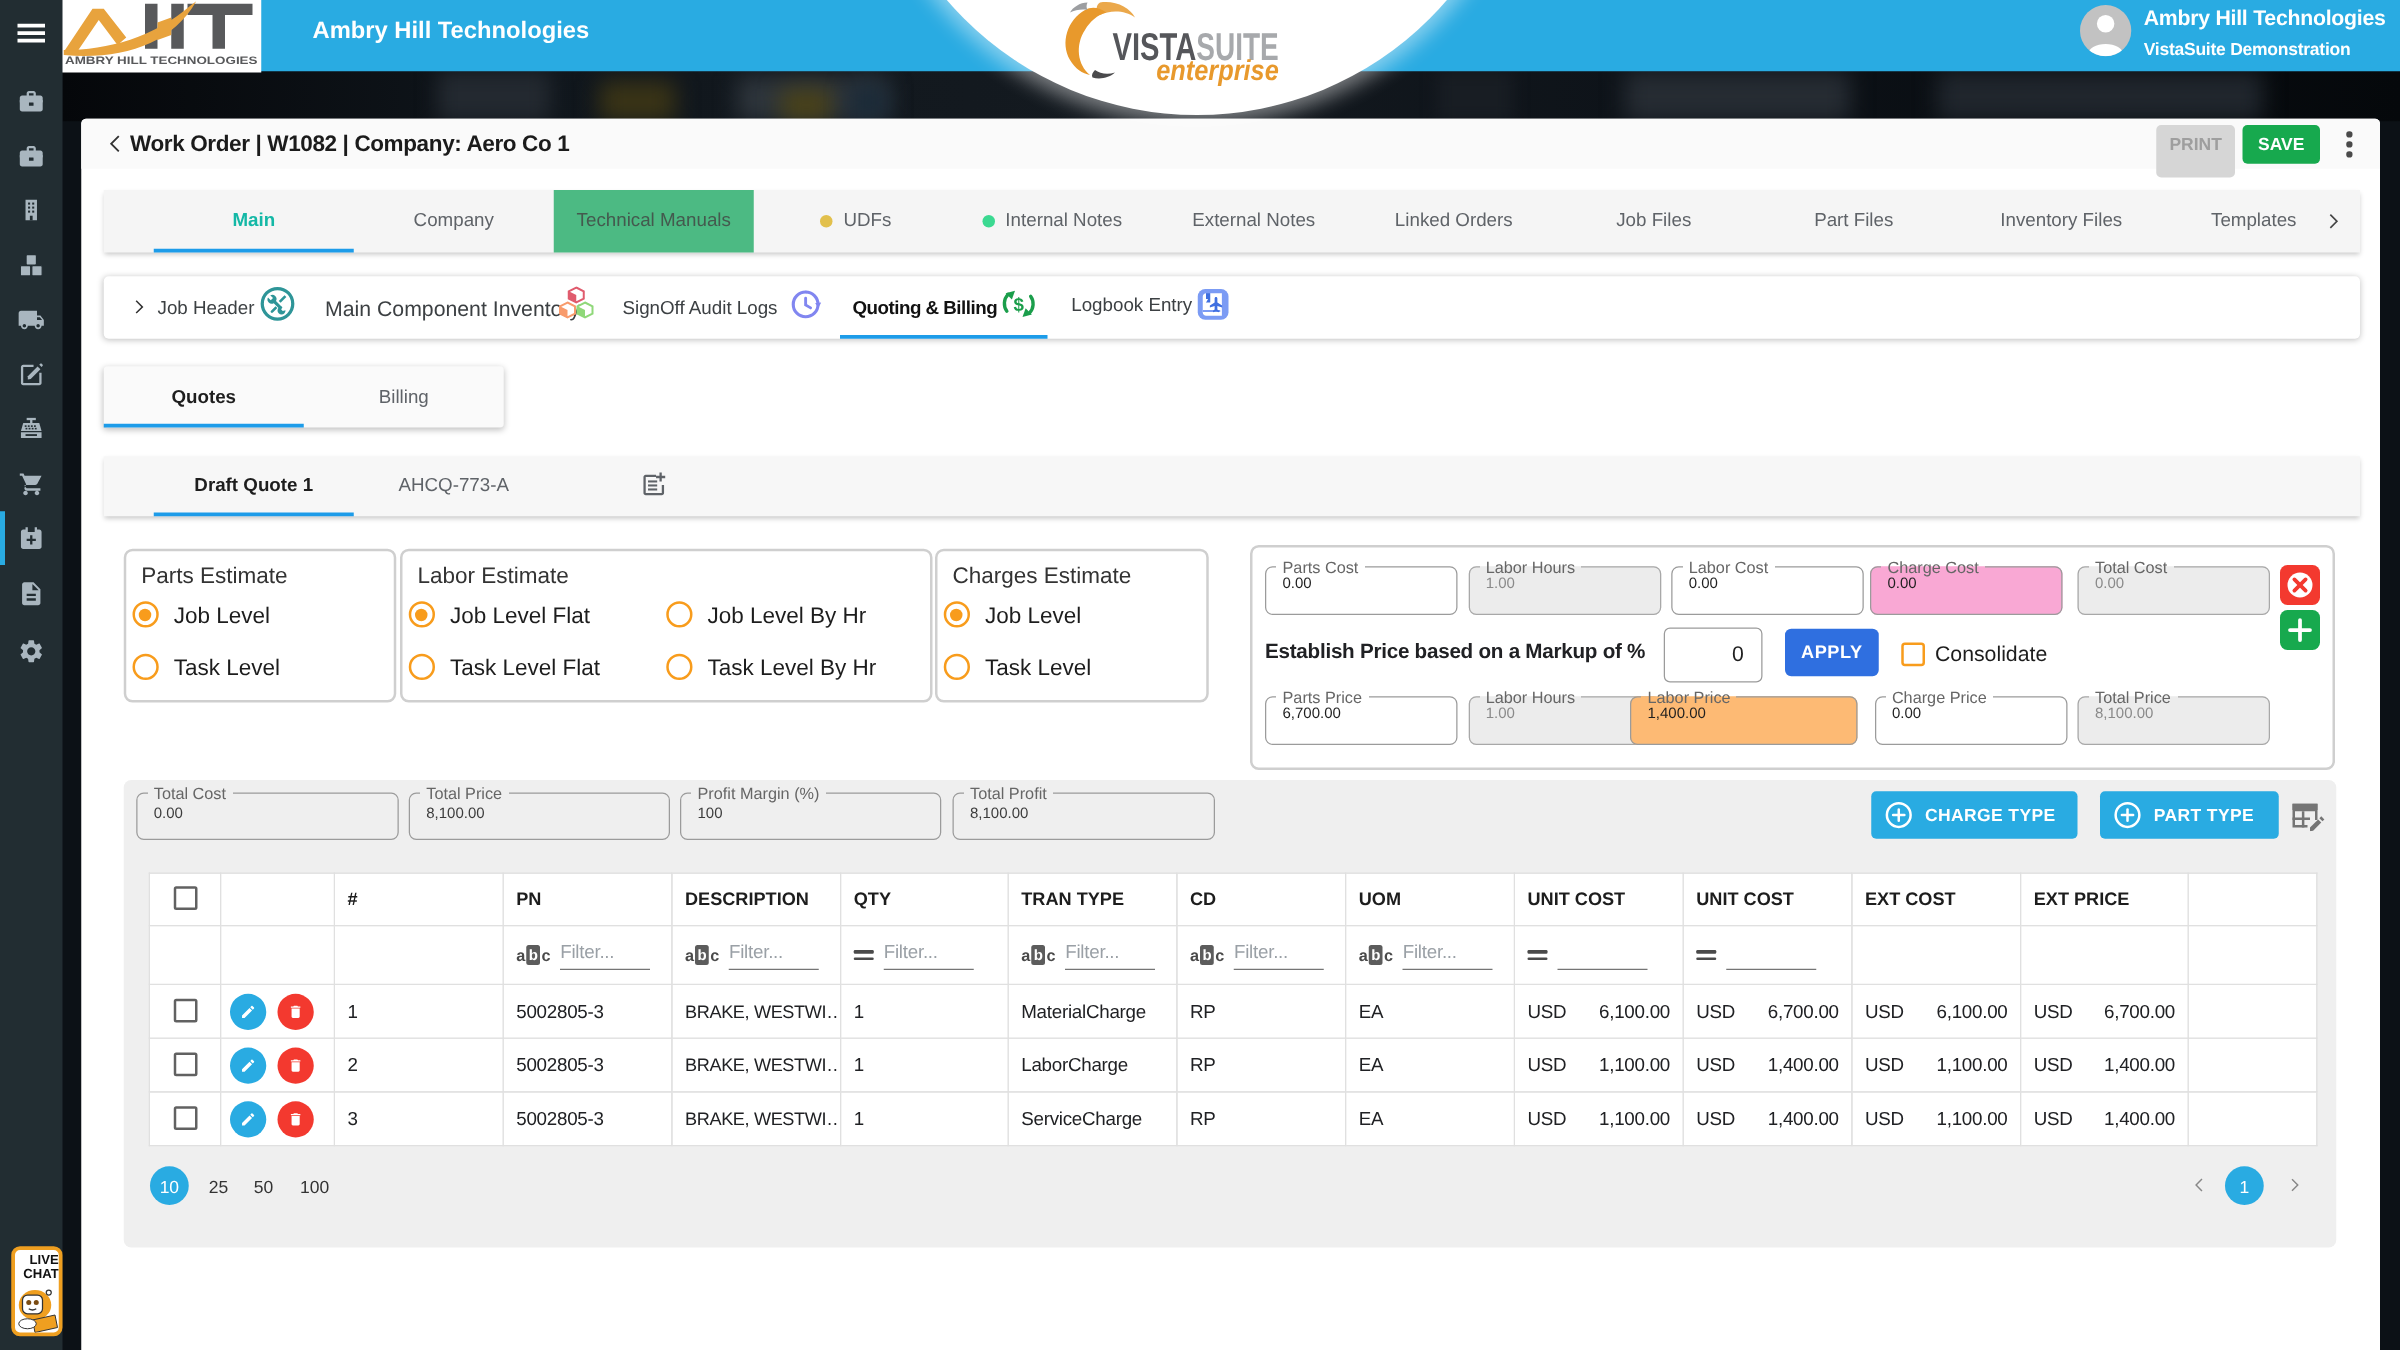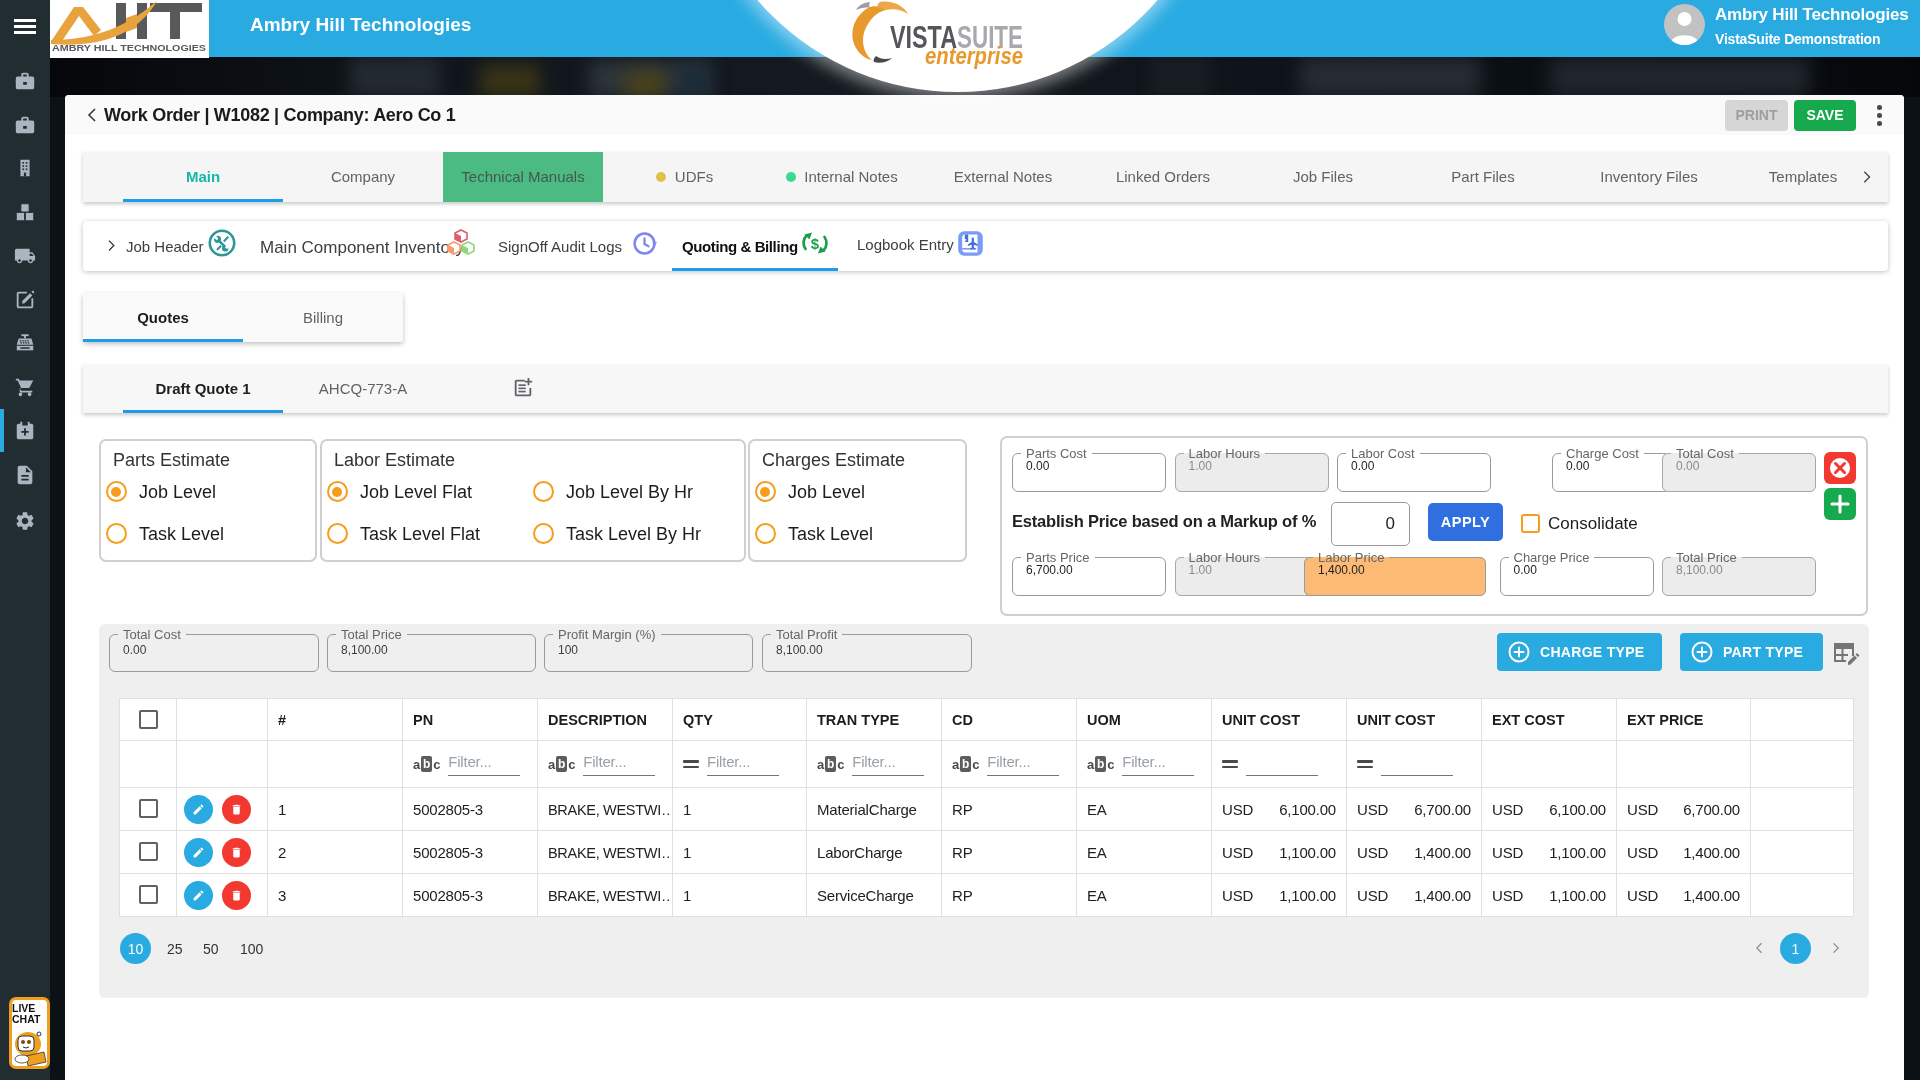--- a/index.html
+++ b/index.html
@@ -188,39 +188,39 @@
         <path d="M14 2H6c-1.1 0-2 .9-2 2v16c0 1.1.9 2 2 2h12c1.1 0 2-.9 2-2V8l-6-6zm2 16H8v-2h8v2zm0-4H8v-2h8v2zm-3-5V3.5L18.5 9H13z"></path>
       </svg>
     </div>
     <div class="sic" style="top:510px">
       <svg viewBox="0 0 24 24" fill="#a9b6bf">
         <path d="M19.14 12.94c.04-.3.06-.61.06-.94 0-.32-.02-.64-.07-.94l2.03-1.58c.18-.14.23-.41.12-.61l-1.92-3.32c-.12-.22-.37-.29-.59-.22l-2.39.96c-.5-.38-1.03-.7-1.62-.94L14.4 2.81c-.04-.24-.24-.41-.48-.41h-3.84c-.24 0-.43.17-.47.41l-.36 2.54c-.59.24-1.13.57-1.62.94l-2.39-.96c-.22-.08-.47 0-.59.22L2.74 8.87c-.12.21-.08.47.12.61l2.03 1.58c-.05.3-.09.63-.09.94s.02.64.07.94l-2.03 1.58c-.18.14-.23.41-.12.61l1.92 3.32c.12.22.37.29.59.22l2.39-.96c.5.38 1.03.7 1.62.94l.36 2.54c.05.24.24.41.48.41h3.84c.24 0 .44-.17.47-.41l.36-2.54c.59-.24 1.13-.56 1.62-.94l2.39.96c.22.08.47 0 .59-.22l1.92-3.32c.12-.22.07-.47-.12-.61l-2.01-1.58zM12 15.6c-1.98 0-3.6-1.62-3.6-3.6s1.62-3.6 3.6-3.6 3.6 1.62 3.6 3.6-1.62 3.6-3.6 3.6z"></path>
       </svg>
     </div>
     <div id="actbar"></div>
     <div style="position:absolute;left:9px;top:997px;width:41px;height:72px;background:#fff;border:3px solid #ef9f20;border-radius:7px;z-index:10;overflow:hidden">
-<div style="font-size:10.5px;font-weight:bold;color:#111;text-align:left;line-height:11px;margin-top:3px">LIVE CHAT</div>
+<div style="font-size:10.5px;font-weight:bold;color:#111;text-align:right;line-height:11px;margin-top:3px">LIVE CHAT</div>
 <svg width="35" height="42" viewBox="0 0 35 42" style="margin-top:1px">
 <ellipse cx="16" cy="18" rx="13" ry="12" fill="#ef9f20"></ellipse>
 <rect x="6" y="10" width="16" height="15" rx="4" fill="#fff" stroke="#333" stroke-width="1"></rect>
 <circle cx="11" cy="16" r="2" fill="#7a4b12"></circle>
         <circle cx="17" cy="16" r="2" fill="#7a4b12"></circle>
 <path d="M11 21 Q14 23 17 21" stroke="#333" stroke-width="1" fill="none"></path>
 <path d="M14 30 L32 26 L34 36 L16 40 Z" fill="#ef9f20" stroke="#333" stroke-width="0.8"></path>
 <ellipse cx="10" cy="33" rx="7" ry="4" fill="#fff" stroke="#333" stroke-width="0.8"></ellipse>
 <circle cx="27" cy="8" r="2" fill="none" stroke="#333" stroke-width="1"></circle>
 </svg></div>
   </div>
 <div class="a" id="card"></div>
 <div class="a" id="cardhead"></div>
 <svg class="a" style="left:84px;top:106px;z-index:5" width="18" height="18" viewBox="0 0 24 24">
     <path d="M15.4 4.6L14 3.2 5.2 12l8.8 8.8 1.4-1.4L8 12z" fill="#333"></path>
   </svg>
 <div class="a" style="left:104px;top:105px;font-size:18px;font-weight:600;color:#1b1b1b;letter-spacing:-0.3px;z-index:5">Work Order | W1082 | Company: Aero Co 1</div>
-<div class="btn" style="left:1725px;top:100px;width:63px;height:31px;line-height:31px;background:#d6d6d6;color:#9e9e9e">PRINT</div>
+<div class="btn" style="left:1725px;top:100px;width:63px;height:42px;line-height:31px;background:#d6d6d6;color:#9e9e9e">PRINT</div>
 <div class="btn" style="left:1794px;top:100px;width:62px;height:31px;line-height:31px;background:#17a94e;color:#fff">SAVE</div>
 <div class="a" style="left:1877px;top:105px;z-index:5">
     <div style="width:4.5px;height:4.5px;border-radius:50%;background:#4a4a4a;margin-bottom:3.5px"></div>
     <div style="width:4.5px;height:4.5px;border-radius:50%;background:#4a4a4a;margin-bottom:3.5px"></div>
     <div style="width:4.5px;height:4.5px;border-radius:50%;background:#4a4a4a"></div>
   </div>
 <div class="bar" style="left:83px;top:152px;width:1805px;height:50px"></div>
 <div class="a" style="left:443px;top:152px;width:160px;height:50px;background:#4cba83;z-index:5"></div>
 <div class="tabtxt" style="left:53px;top:168px;width:300px;color:#14b8a6;font-weight:bold;">Main</div>
 <div class="tabtxt" style="left:213px;top:168px;width:300px;">Company</div>
@@ -328,21 +328,21 @@
     <div class="v">0.00</div>
   </fieldset>
 <fieldset class="of dis" style="left:1174.5px;top:446px;width:154px;height:46px;background:#ececec;z-index:6">
     <legend>Labor Hours</legend>
     <div class="v">1.00</div>
   </fieldset>
 <fieldset class="of" style="left:1337px;top:446px;width:154px;height:46px;background:#fff;z-index:6">
     <legend>Labor Cost</legend>
     <div class="v">0.00</div>
   </fieldset>
-<fieldset class="of" style="left:1552px;top:446px;width:154px;height:46px;background:#ffffff;z-index:6">
+<fieldset class="of" style="left:1496px;top:446px;width:154px;height:46px;background:#f9a8d4;z-index:6">
     <legend>Charge Cost</legend>
     <div class="v">0.00</div>
   </fieldset>
 <fieldset class="of dis" style="left:1662px;top:446px;width:154px;height:46px;background:#ececec;z-index:6">
     <legend>Total Cost</legend>
     <div class="v">0.00</div>
   </fieldset>
 <fieldset class="of" style="left:1012px;top:550px;width:154px;height:46px;background:#fff;z-index:6">
     <legend>Parts Price</legend>
     <div class="v">6,700.00</div>

